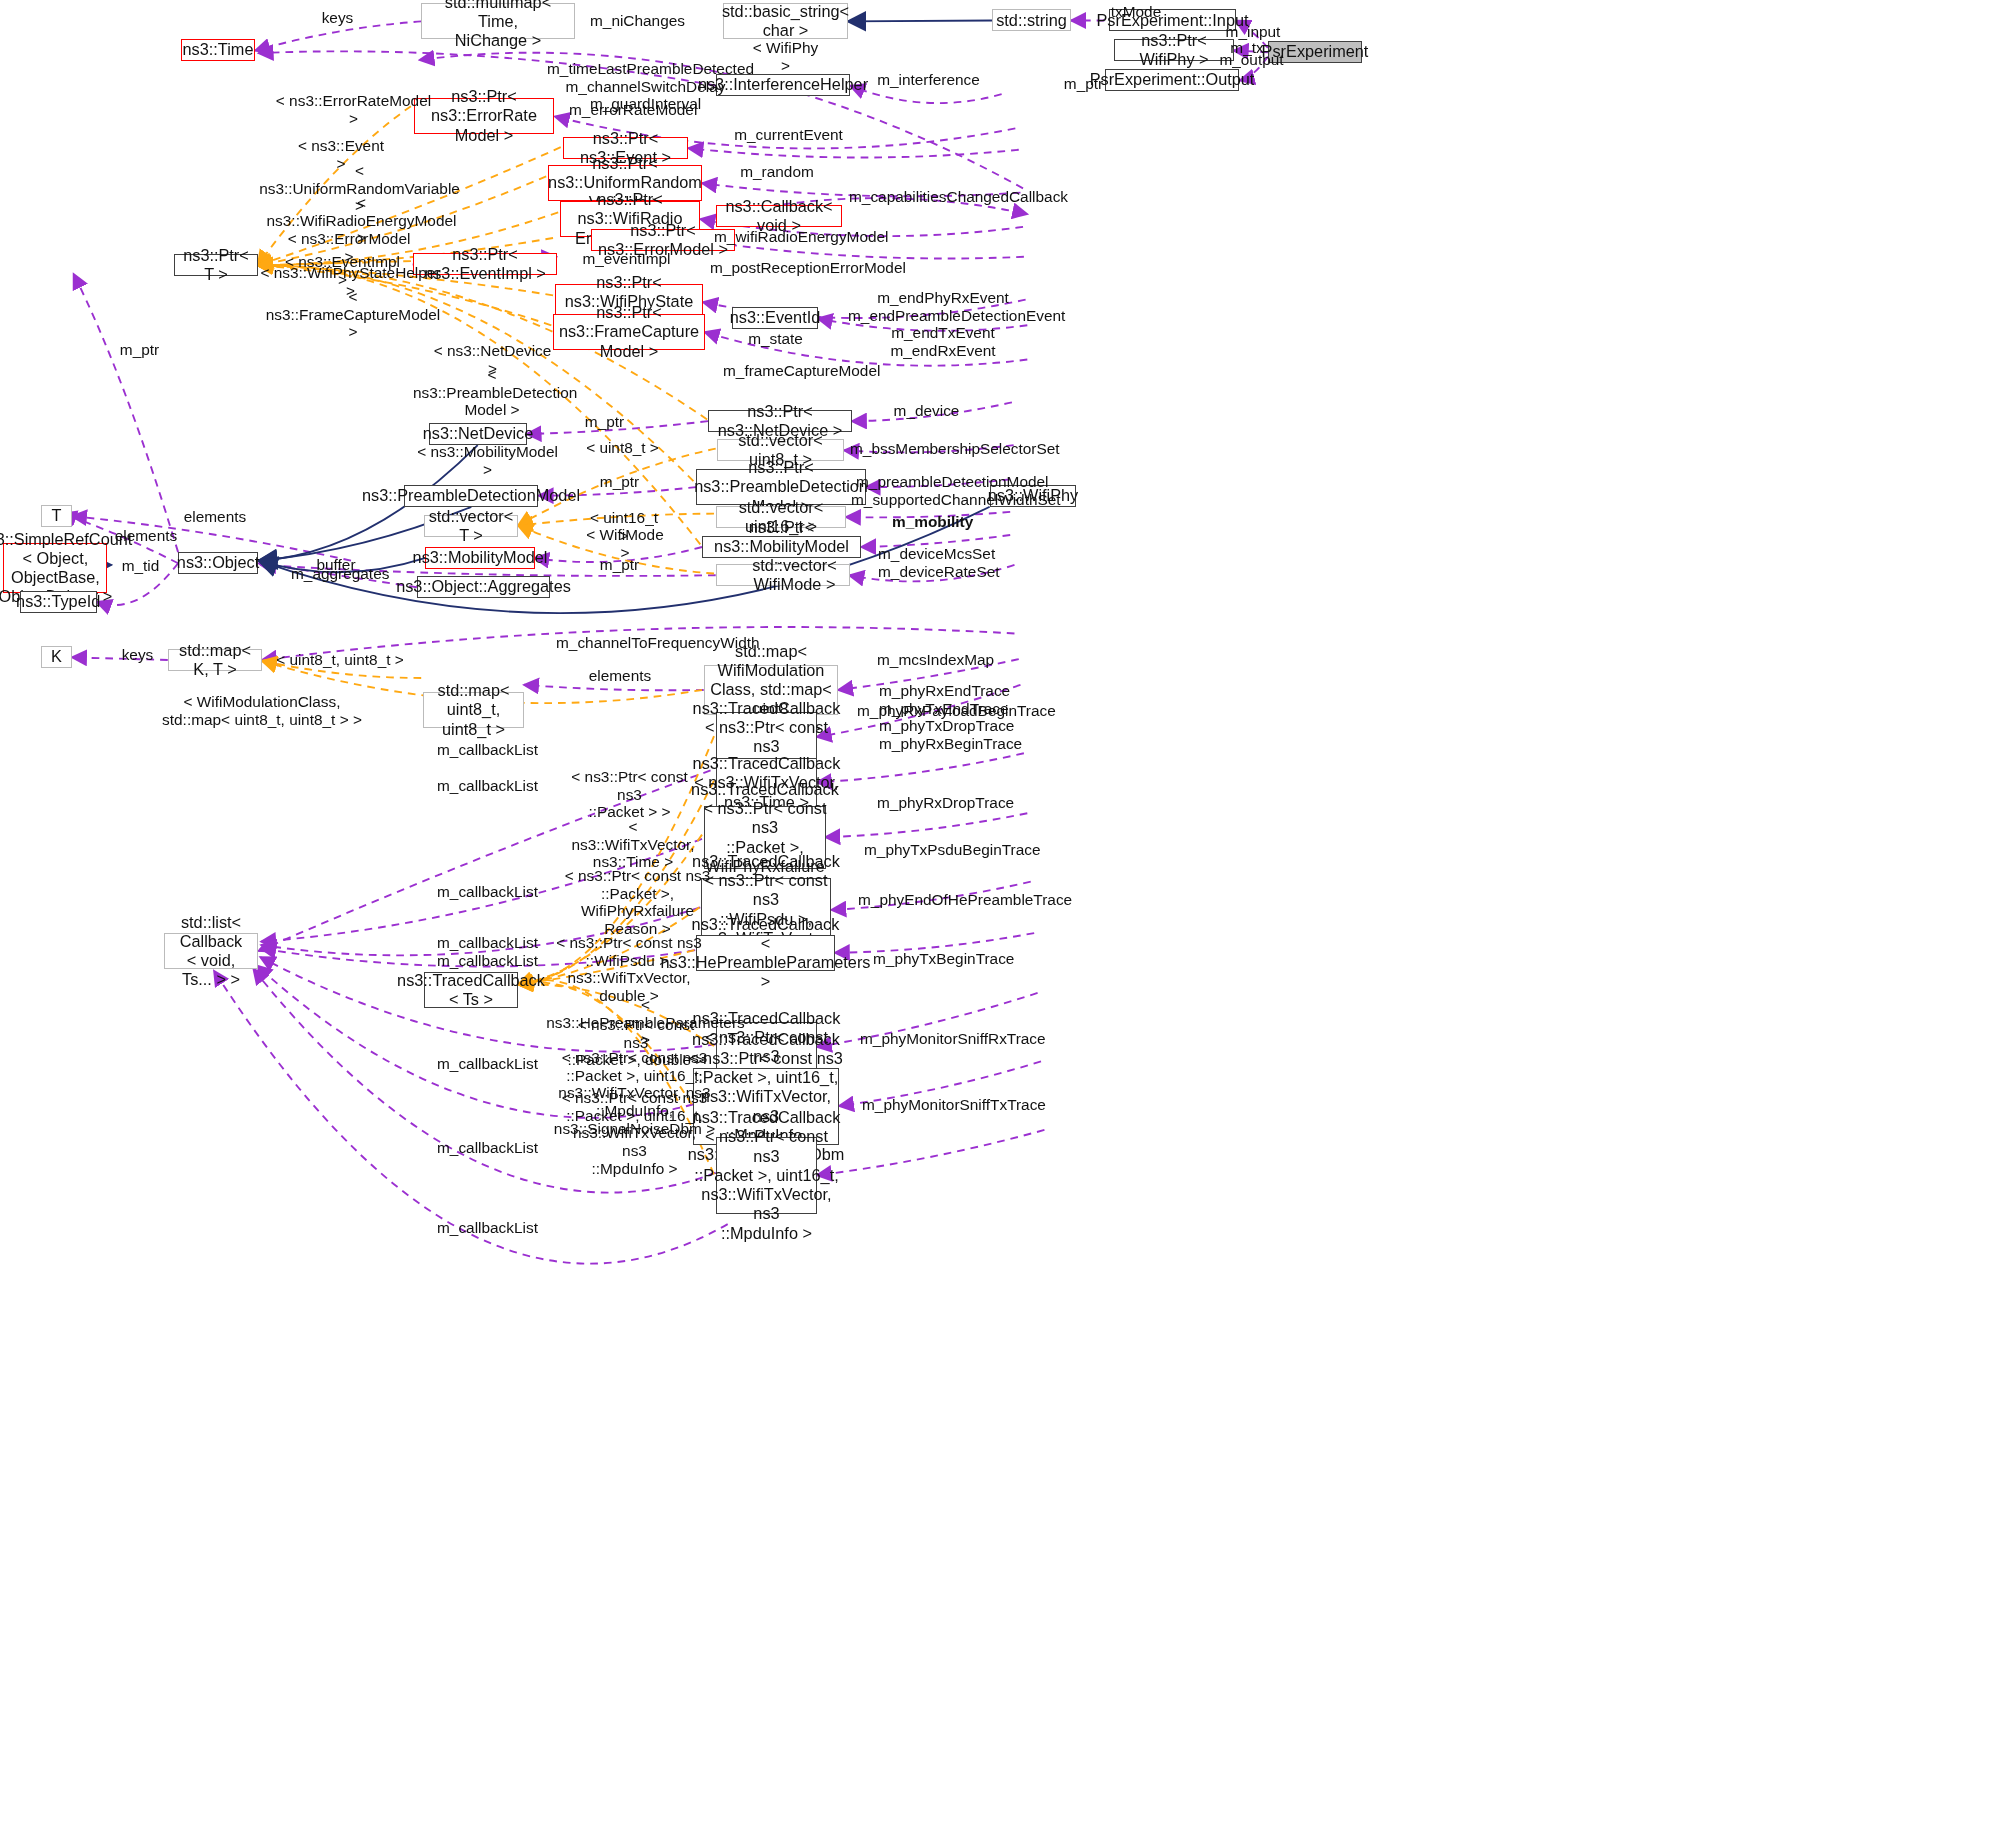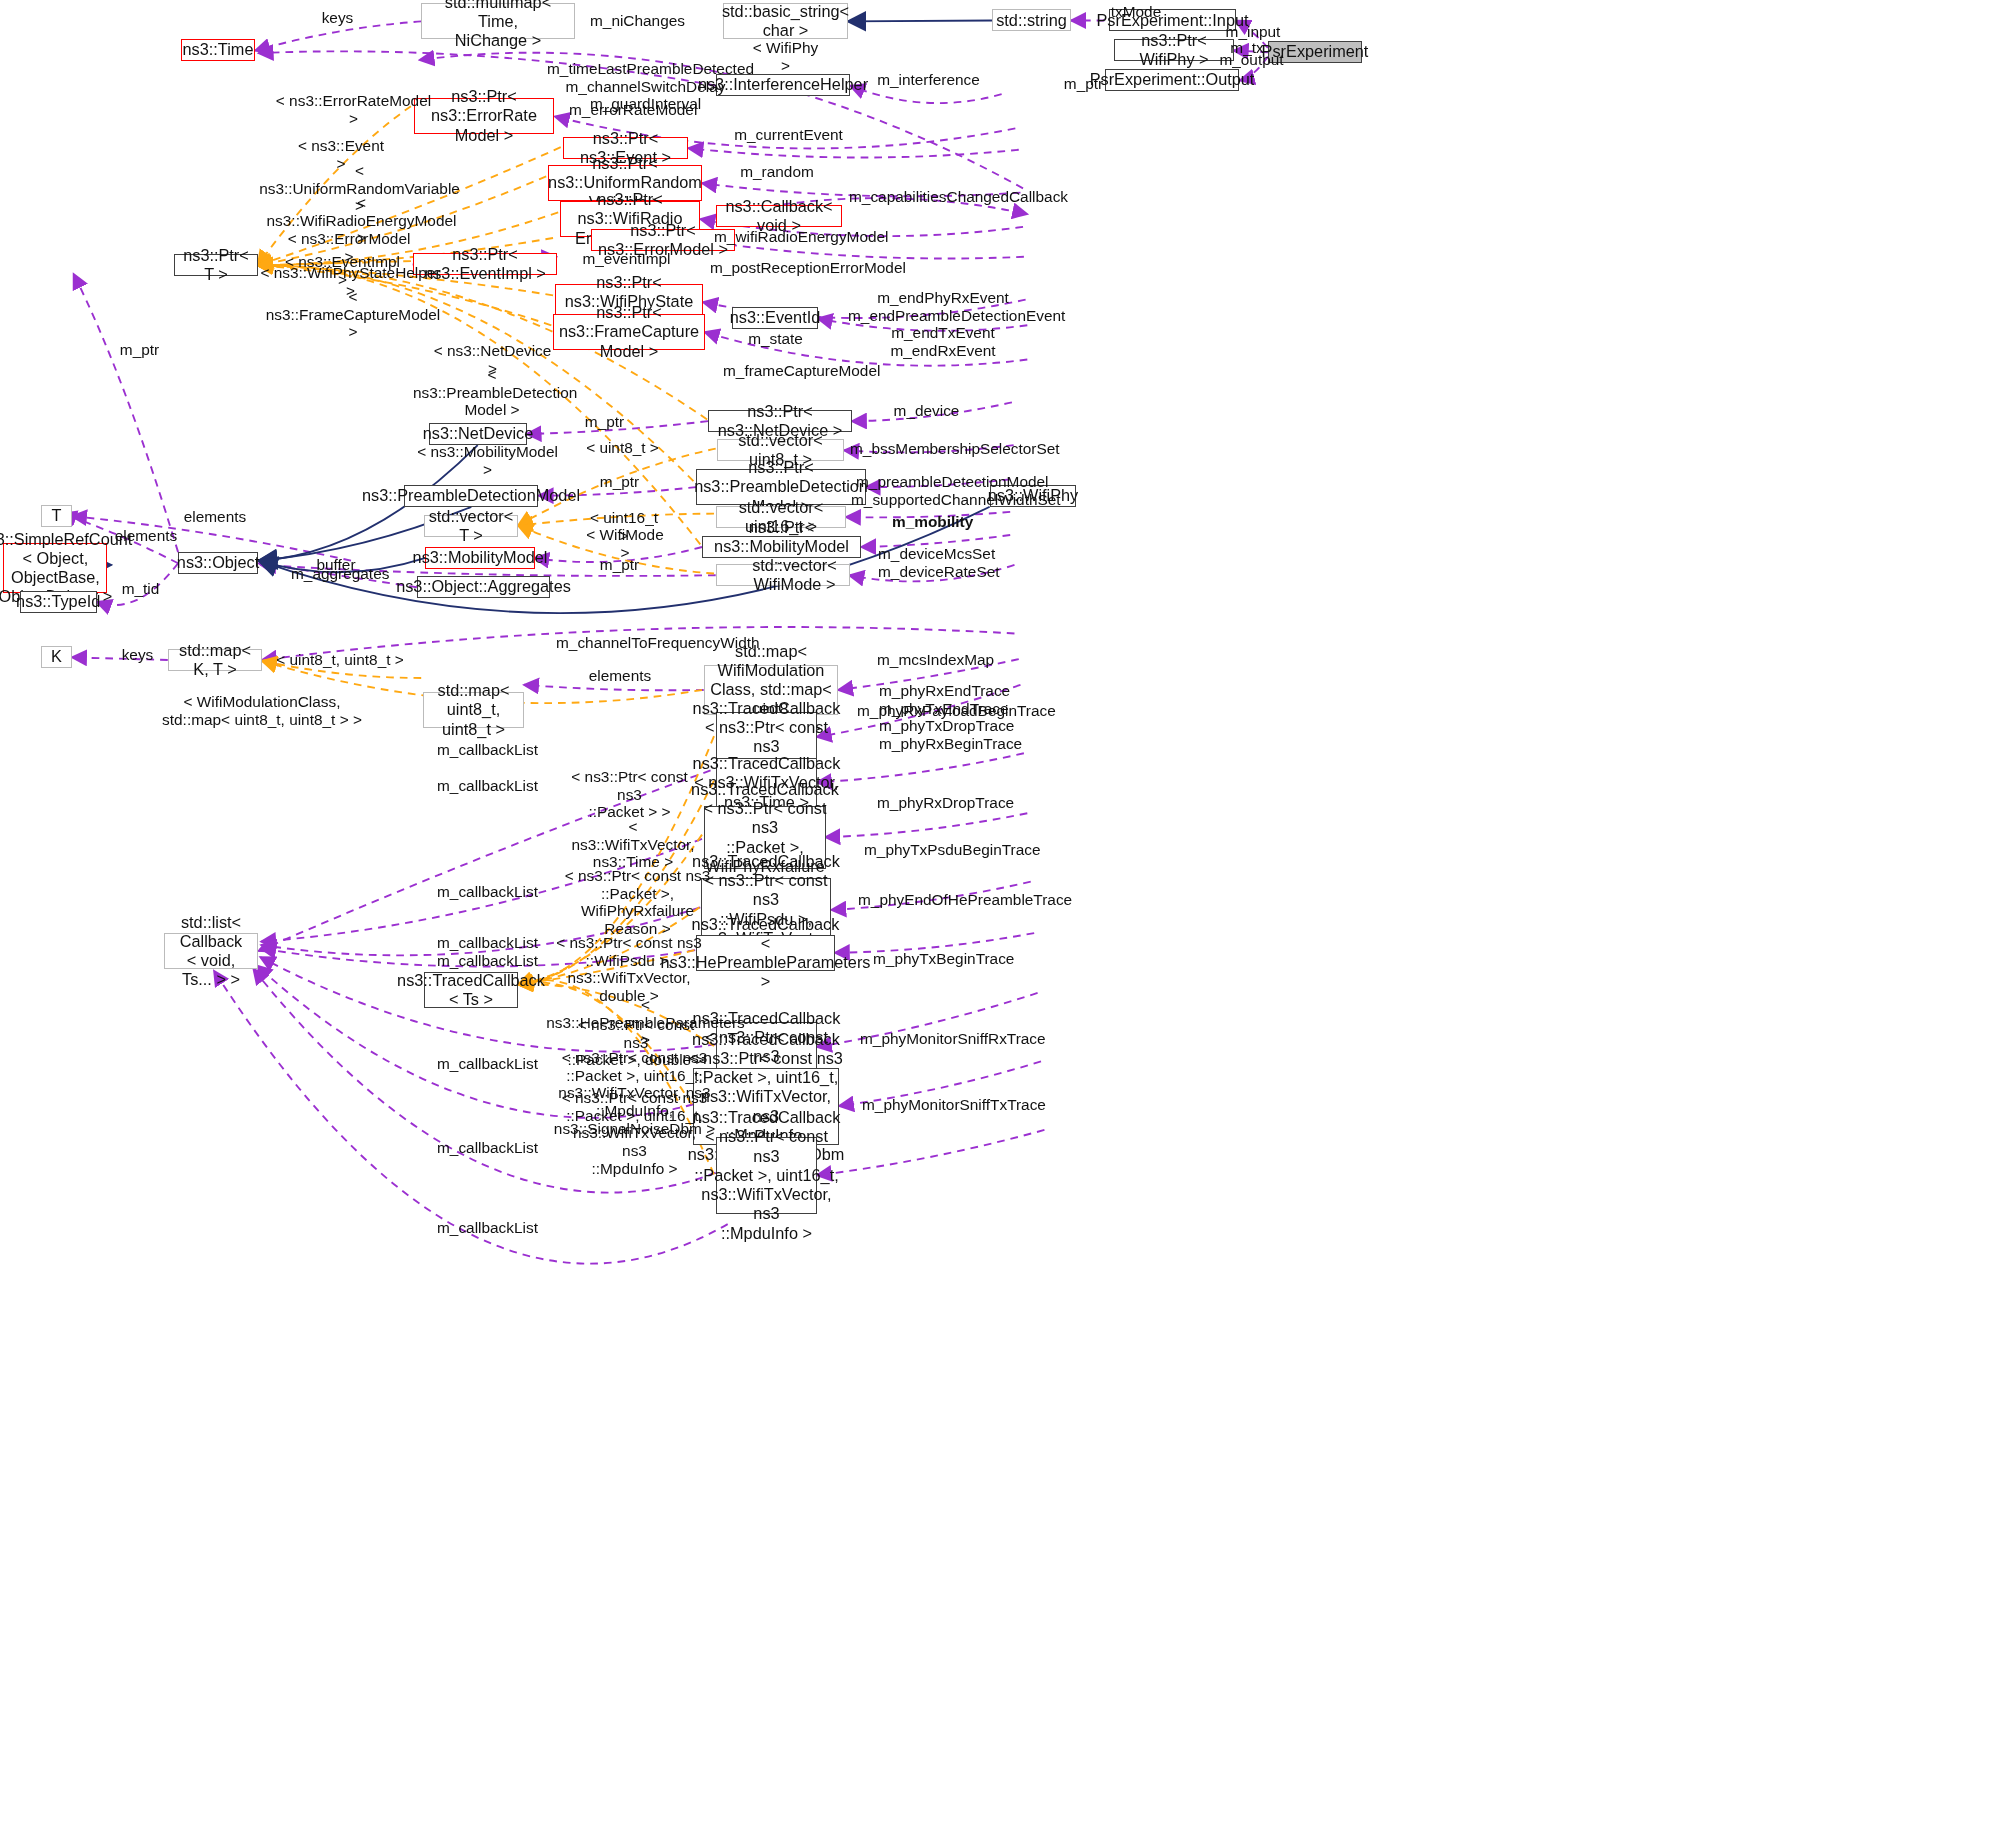--- a/index.html
+++ b/index.html
@@ -277,21 +277,21 @@
     <div class="elabel" style="left: 851px; top: 491px; width: 188px;">m_supportedChannelWidthSet</div>
     <div class="elabel" style="left: 181px; top: 508px; width: 68px;">elements</div>
     <div class="elabel" style="left: 584px; top: 509px; width: 80px;">&lt; uint16_t &gt;</div>
     <div class="elabel" style="left: 892px; top: 513px; width: 72px; font-weight: bold;">m_mobility</div>
     <div class="elabel" style="left: 582px; top: 526px; width: 86px;">&lt; WifiMode &gt;</div>
     <div class="elabel" style="left: 112px; top: 527px; width: 68px;">elements</div>
     <div class="elabel" style="left: 878px; top: 545px; width: 111px;">m_deviceMcsSet
 m_deviceRateSet</div>
     <div class="elabel" style="left: 312px; top: 556px; width: 48px;">buffer</div>
     <div class="elabel" style="left: 597px; top: 556px; width: 45px;">m_ptr</div>
-    <div class="elabel" style="left: 118px; top: 580px; width: 45px; text-align: center;">m_tid</div>
+    <div class="elabel" style="left: 118px; top: 557px; width: 45px; text-align: center;">m_tid</div>
     <div class="elabel" style="left: 291px; top: 565px; width: 96px;">m_aggregates</div>
     <div class="elabel" style="left: 556px; top: 634px; width: 183px;">m_channelToFrequencyWidth</div>
     <div class="elabel" style="left: 117px; top: 646px; width: 41px;">keys</div>
     <div class="elabel" style="left: 877px; top: 651px; width: 110px;">m_mcsIndexMap</div>
     <div class="elabel" style="left: 276px; top: 651px; width: 128px;">&lt; uint8_t, uint8_t &gt;</div>
     <div class="elabel" style="left: 586px; top: 667px; width: 68px;">elements</div>
     <div class="elabel" style="left: 879px; top: 682px; width: 120px;">m_phyRxEndTrace
 m_phyTxEndTrace
 m_phyTxDropTrace
 m_phyRxBeginTrace</div>

